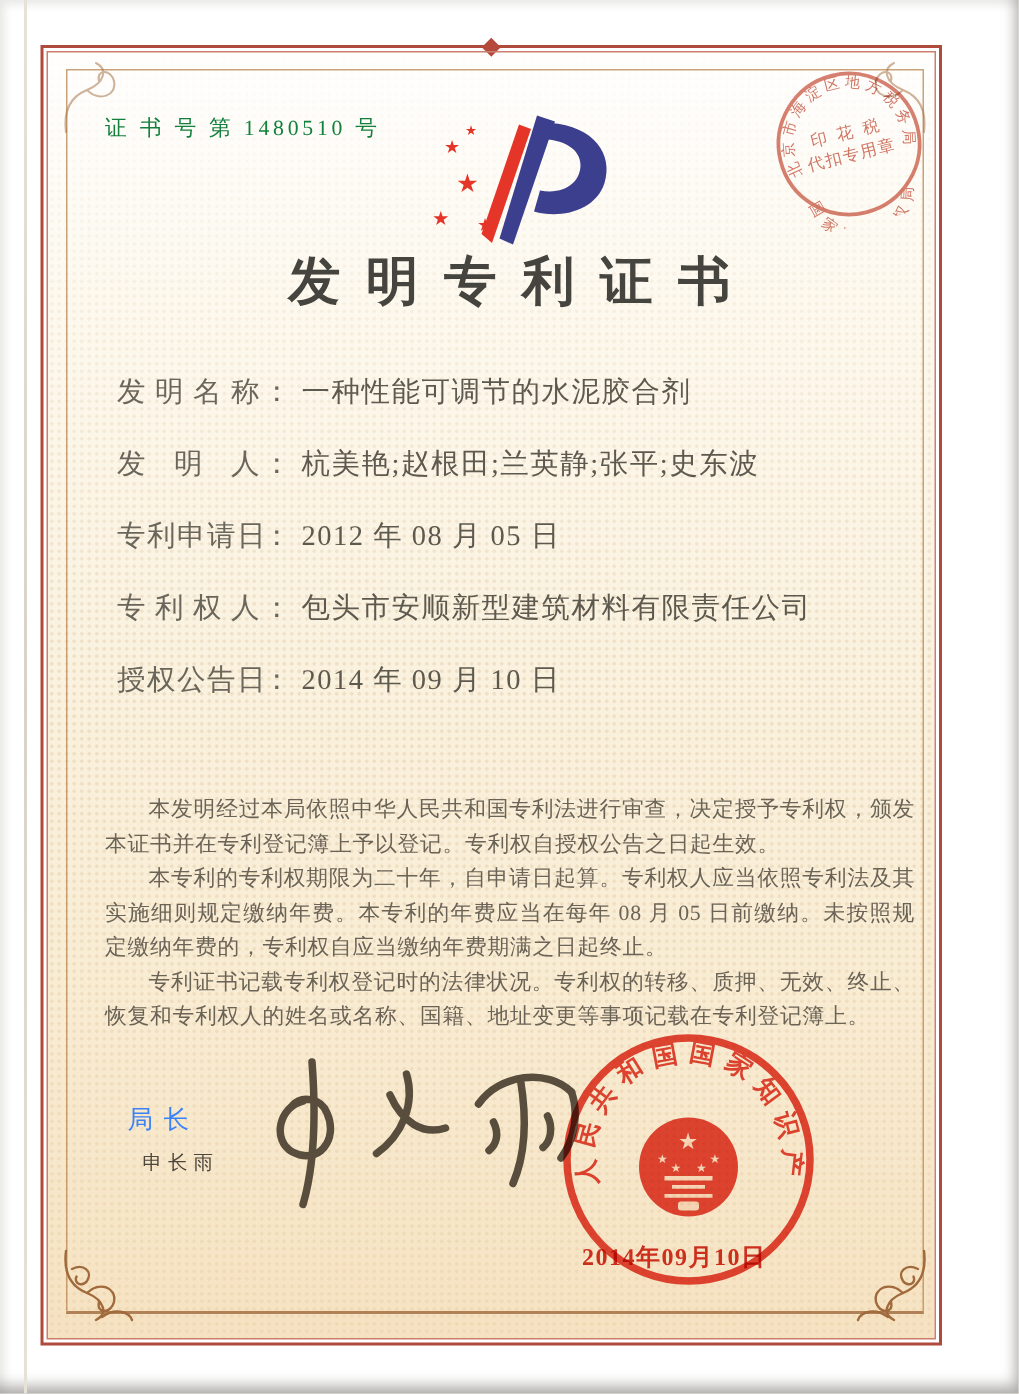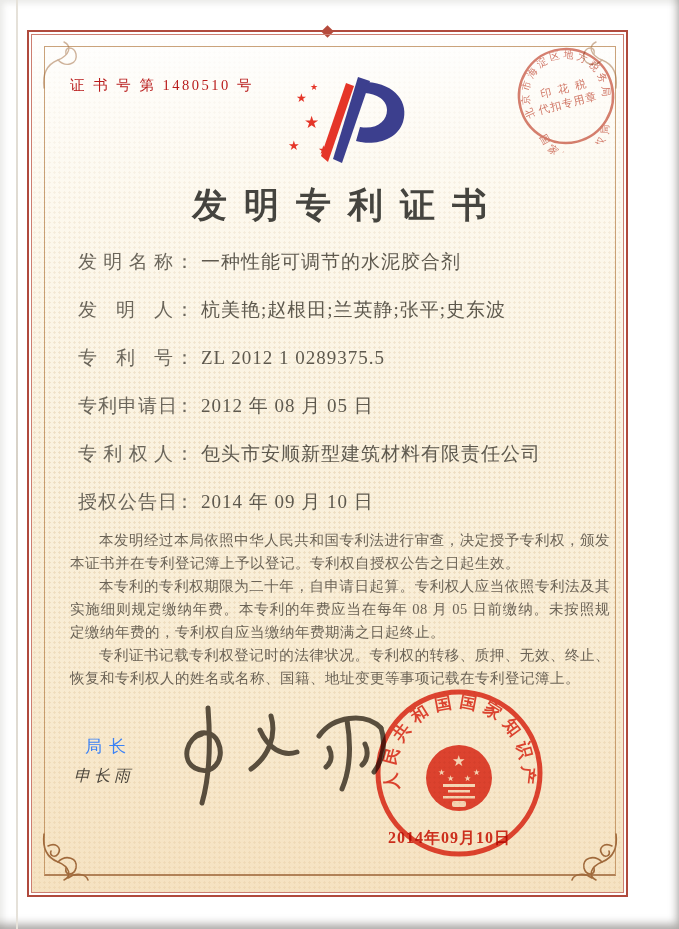--- a/index.html
+++ b/index.html
@@ -23,37 +23,37 @@
         background-size:auto,5px 5px;}
   
   .frame-inner{position:absolute;left:44px;top:46px;width:572px;height:830px;
         border:1px solid #b98550;border-bottom:2px solid #9a6134;box-sizing:border-box;opacity:.75;}
   .flourish{position:absolute;width:54px;height:54px;}
   .fl-bl{left:38px;top:828px;}
   .fl-br{left:568px;top:828px;transform:scaleX(-1);}
   .fl-tl{left:38px;top:40px;transform:scaleY(-1);opacity:.5;}
   .fl-tr{left:568px;top:40px;transform:scale(-1,-1);opacity:.5;}
 
-  .cert-no{position:absolute;left:70px;top:76px;font-size:14.5px;color:#b91c1c;letter-spacing:2.5px;}
+  .cert-no{position:absolute;left:70px;top:76px;font-size:14.5px;color:#15803d;letter-spacing:2.5px;}
   .logo{position:absolute;left:266px;top:70px;}
-  .title{position:absolute;left:0;top:182px;width:100%;text-align:center;
+  .title{position:absolute;left:0;top:164px;width:100%;text-align:center;
         font-size:35px;font-weight:600;color:#45443f;letter-spacing:17px;text-indent:17px;}
 
   .fields{position:absolute;left:78px;top:251px;width:530px;}
   .f-row{margin-bottom:26px;line-height:22px;font-size:19px;color:#6b665b;letter-spacing:1px;white-space:nowrap;}
   .f-label{display:inline-block;width:96px;text-align:justify;text-align-last:justify;vertical-align:bottom;}
   .f-colon{margin:0 6px 0 1px;}
   .f-value{color:#5e594e;}
 
   .body-text{position:absolute;left:70px;top:529px;width:540px;font-size:14.5px;line-height:23px;
         color:#6b6356;text-align:justify;letter-spacing:.5px;}
   .body-text p{margin:0;text-indent:2em;}
 
   .sig-title{position:absolute;left:85px;top:735px;font-size:17px;color:#3b82f6;letter-spacing:7px;}
-  .sig-name{position:absolute;left:74px;top:766px;font-size:16px;color:#4c463c;letter-spacing:4px;font-style:italic;}
+  .sig-name{position:absolute;left:95px;top:766px;font-size:13px;color:#4c463c;letter-spacing:4px;}
   .sig-script{position:absolute;left:168px;top:700px;}
 
   .seal-main{position:absolute;left:372px;top:686px;mix-blend-mode:multiply;opacity:.93;}
   .seal-date{position:absolute;left:388px;top:828px;font-size:16px;font-weight:bold;color:#d53425;
         letter-spacing:1px;mix-blend-mode:multiply;}
   .seal-tax{position:absolute;left:512px;top:42px;transform:rotate(-14deg);mix-blend-mode:multiply;opacity:.85;}
 
   .footer{position:absolute;left:0;top:848px;width:100%;text-align:center;font-size:12.5px;
         color:#7d7668;letter-spacing:2px;}
 </style>
@@ -118,23 +118,20 @@
   <div class="title">发明专利证书</div>
 
   <div class="fields">
     <div class="f-row">
       <span class="f-label">发明名称</span><span class="f-colon">：</span><span class="f-value">一种性能可调节的水泥胶合剂</span>
     </div>
     <div class="f-row">
       <span class="f-label">发明人</span><span class="f-colon">：</span><span class="f-value">杭美艳;赵根田;兰英静;张平;史东波</span>
     </div>
     <div class="f-row">
-      <span class="f-label">专利号</span><span class="f-colon">：</span><span class="f-value">ZL 2012 1 0289375.5</span>
-    </div>
-    <div class="f-row">
       <span class="f-label">专利申请日</span><span class="f-colon">：</span><span class="f-value">2012 年 08 月 05 日</span>
     </div>
     <div class="f-row">
       <span class="f-label">专利权人</span><span class="f-colon">：</span><span class="f-value">包头市安顺新型建筑材料有限责任公司</span>
     </div>
     <div class="f-row">
       <span class="f-label">授权公告日</span><span class="f-colon">：</span><span class="f-value">2014 年 09 月 10 日</span>
     </div>
   </div>
 

